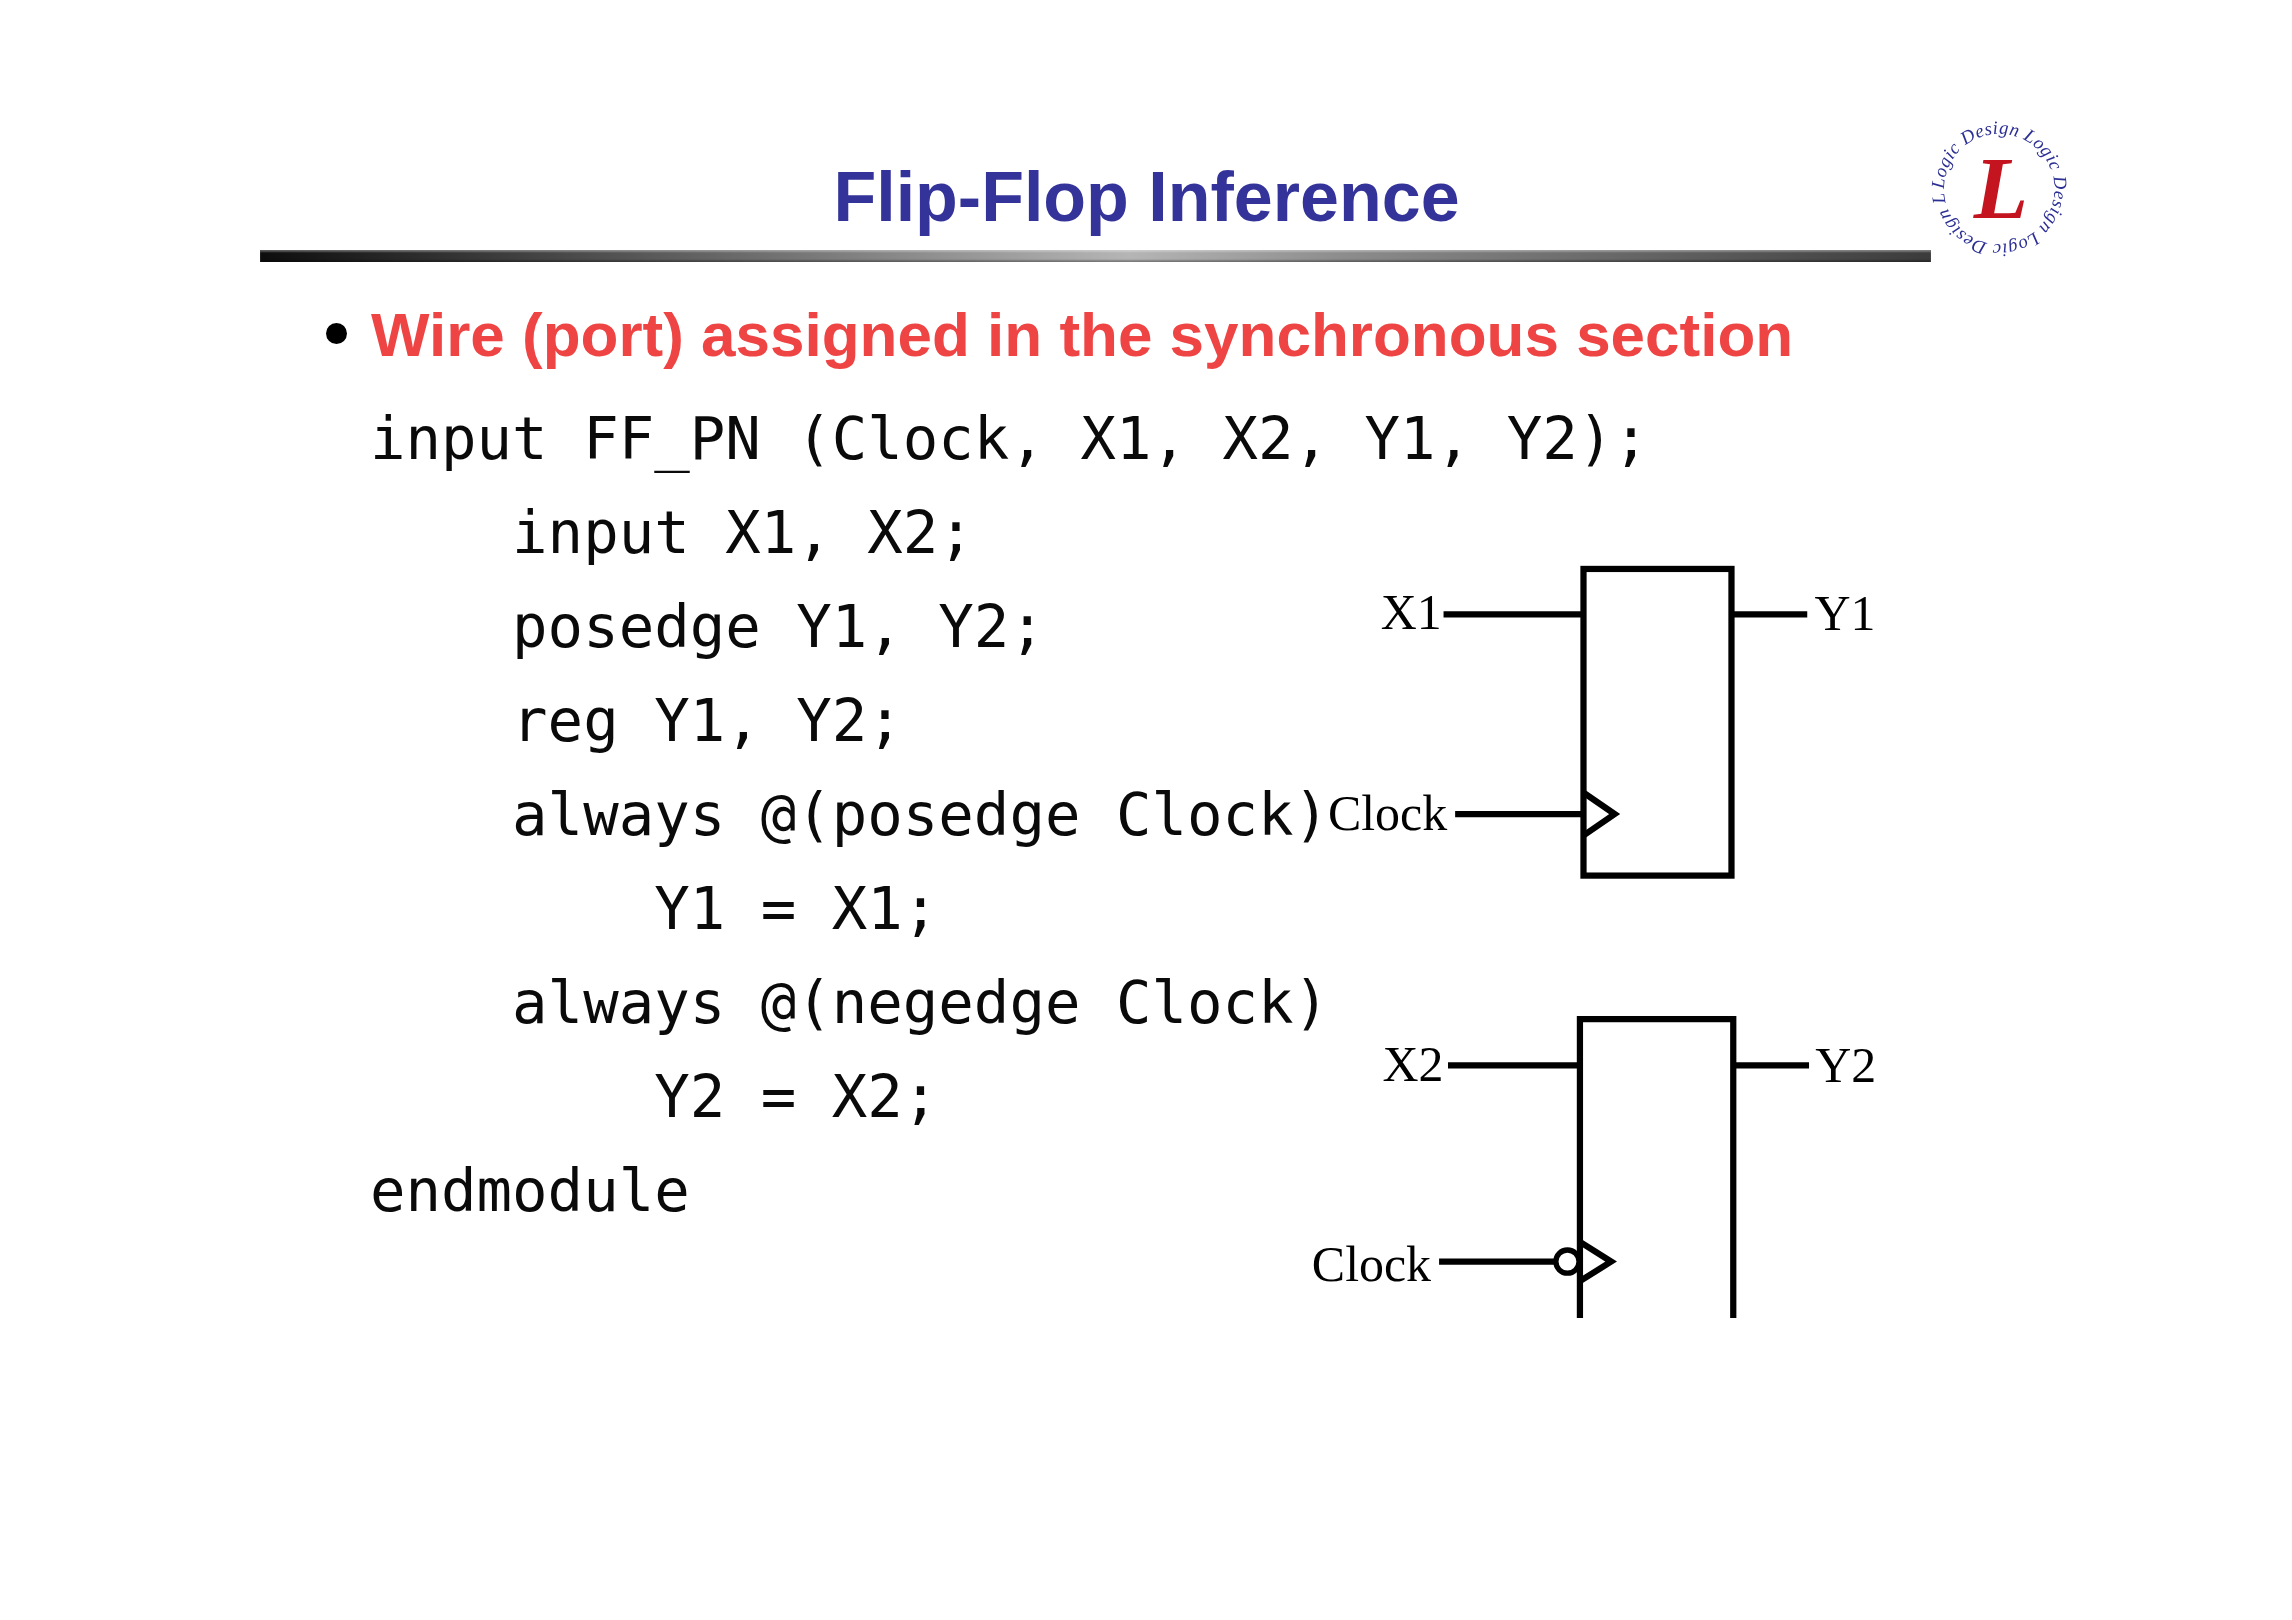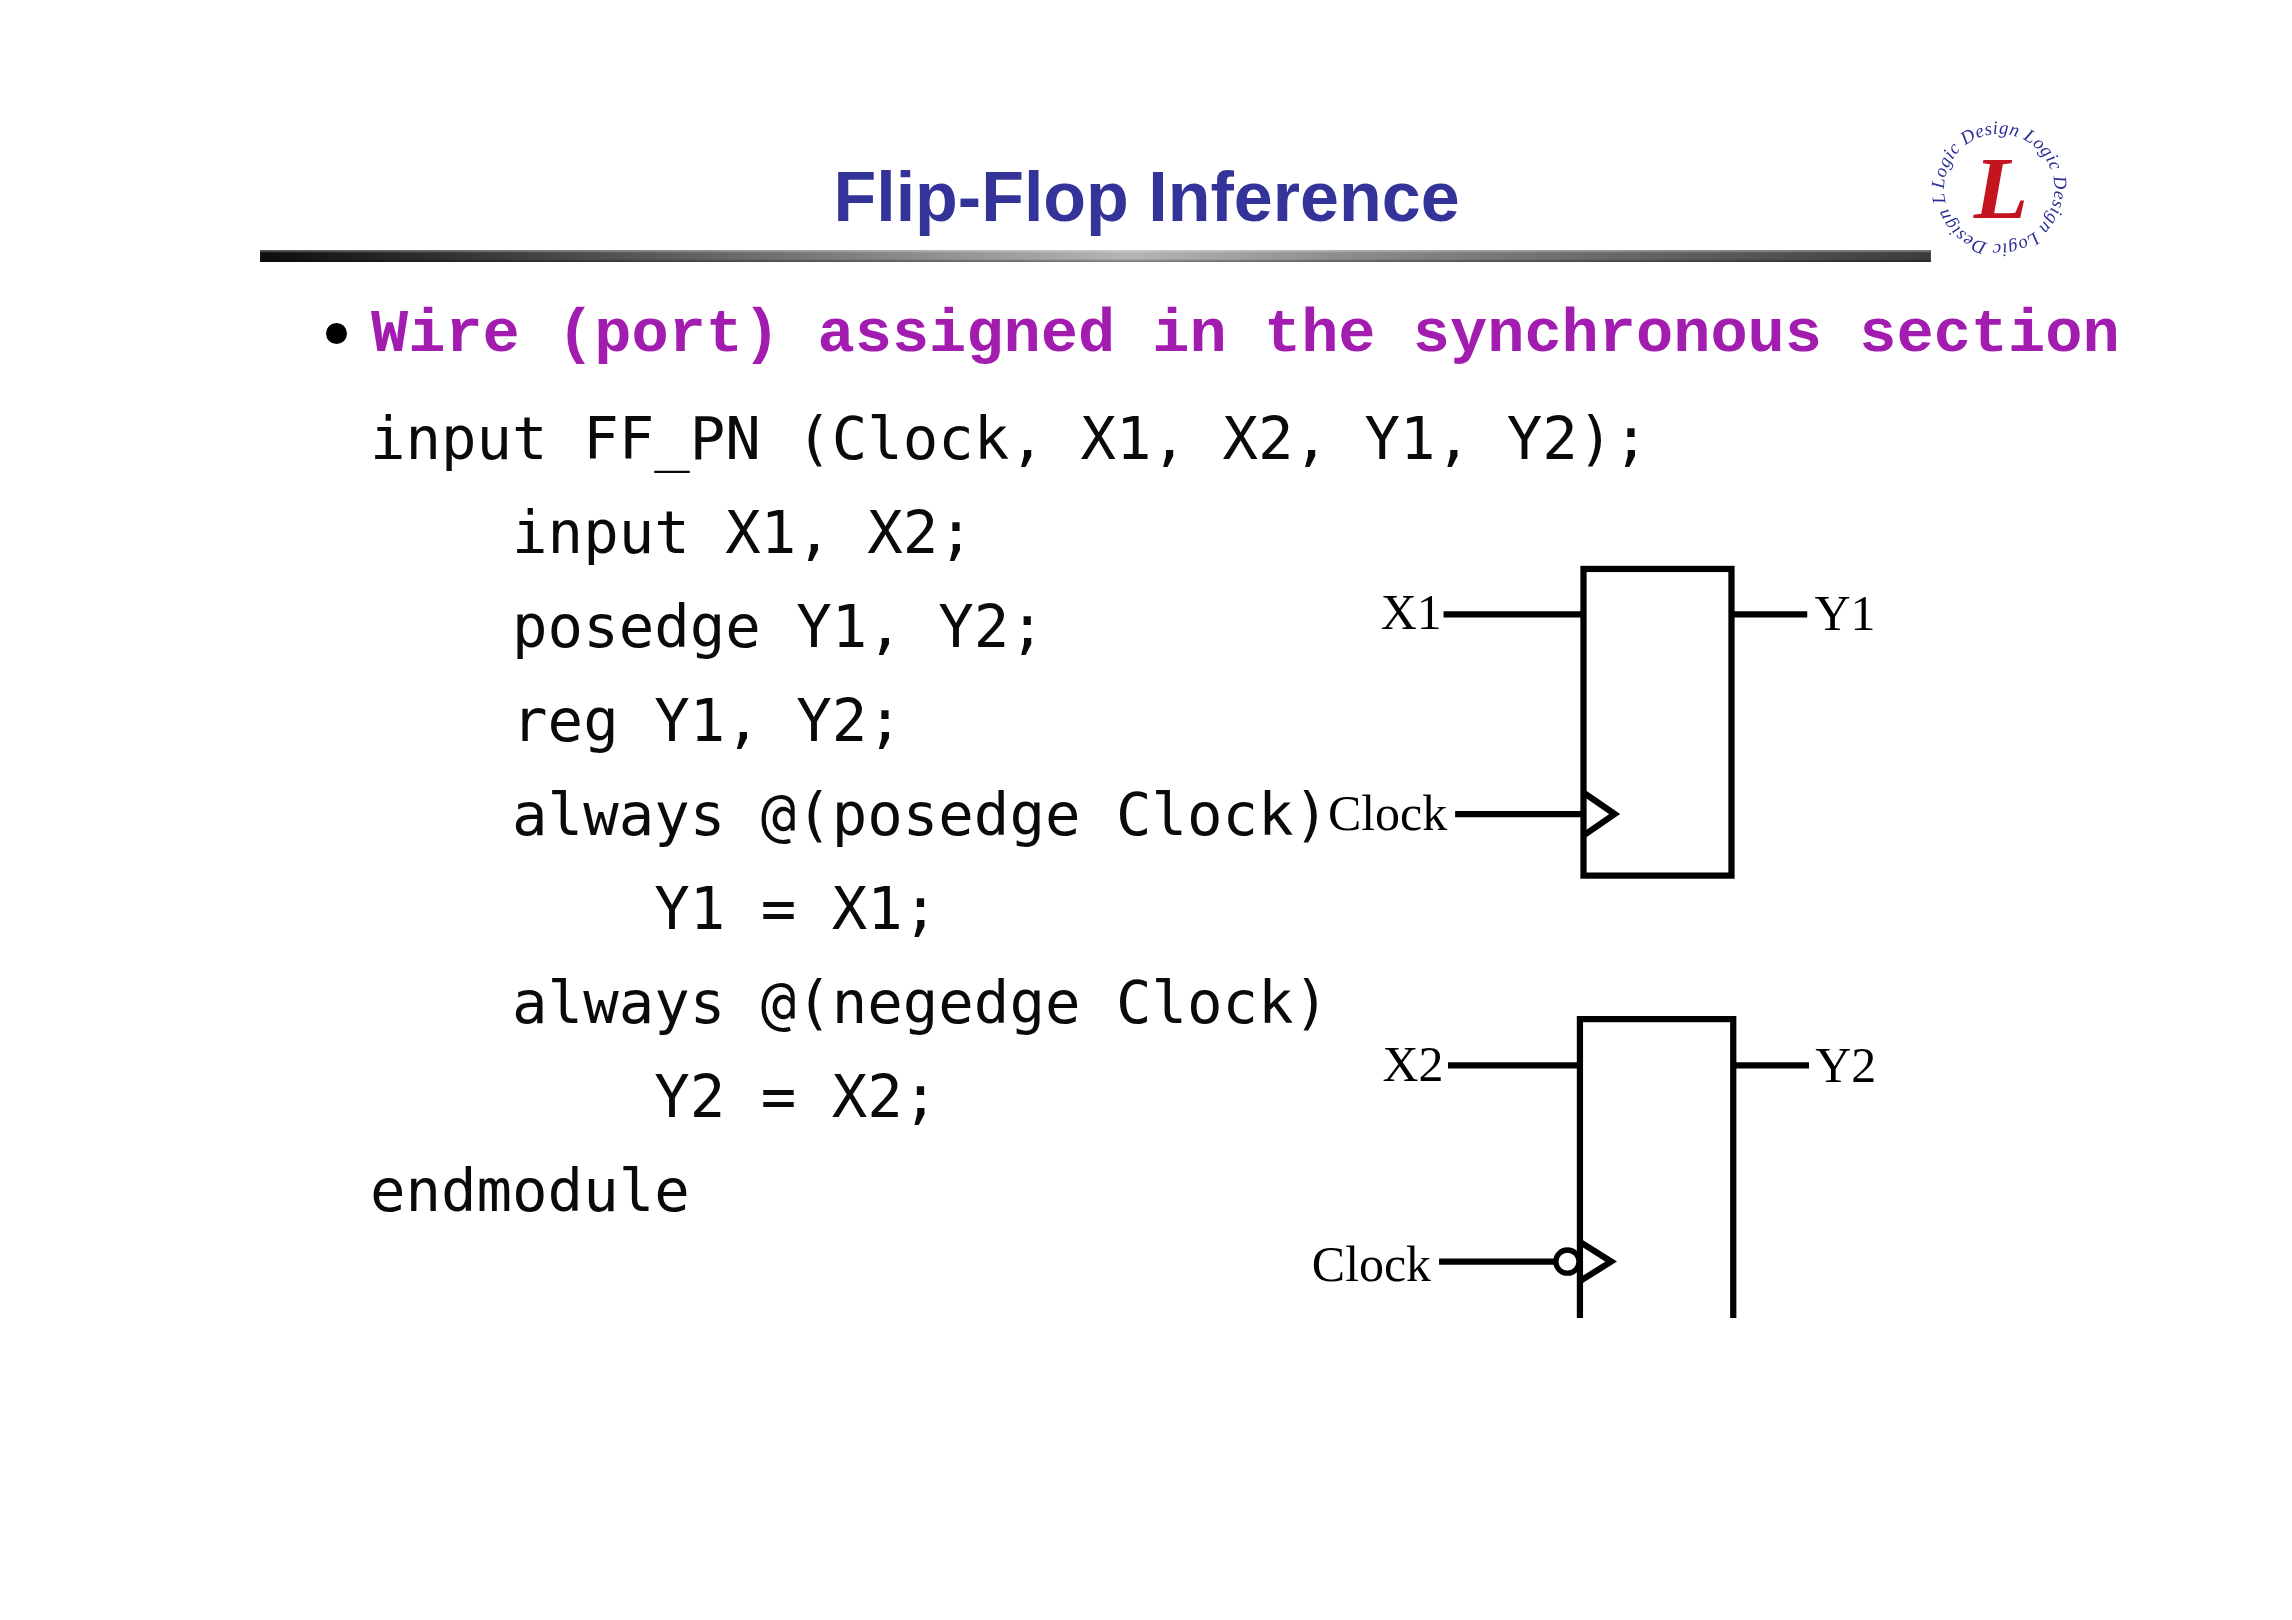--- a/index.html
+++ b/index.html
@@ -37,25 +37,25 @@
   .bullet-dot {
     position:absolute;
     left:326px; top:323px;
     width:21.4px; height:21.4px;
     border-radius:50%;
     background:#000000;
   }
   .bullet-text {
     position:absolute;
     left:371px; top:304px;
-    font-family:Liberation Mono, monospace;
+    font-family:Liberation Sans, sans-serif;
     font-weight:bold;
     font-size:62px;
     line-height:1;
-    color:#a21caf;
+    color:#ef4444;
     white-space:nowrap;
   }
   .code-block {
     position:absolute;
     left:370px; top:392px;
     font-family:"DejaVu Sans Mono", monospace;
     font-size:59px;
     color:#0a0a0a;
   }
   .code-line {

